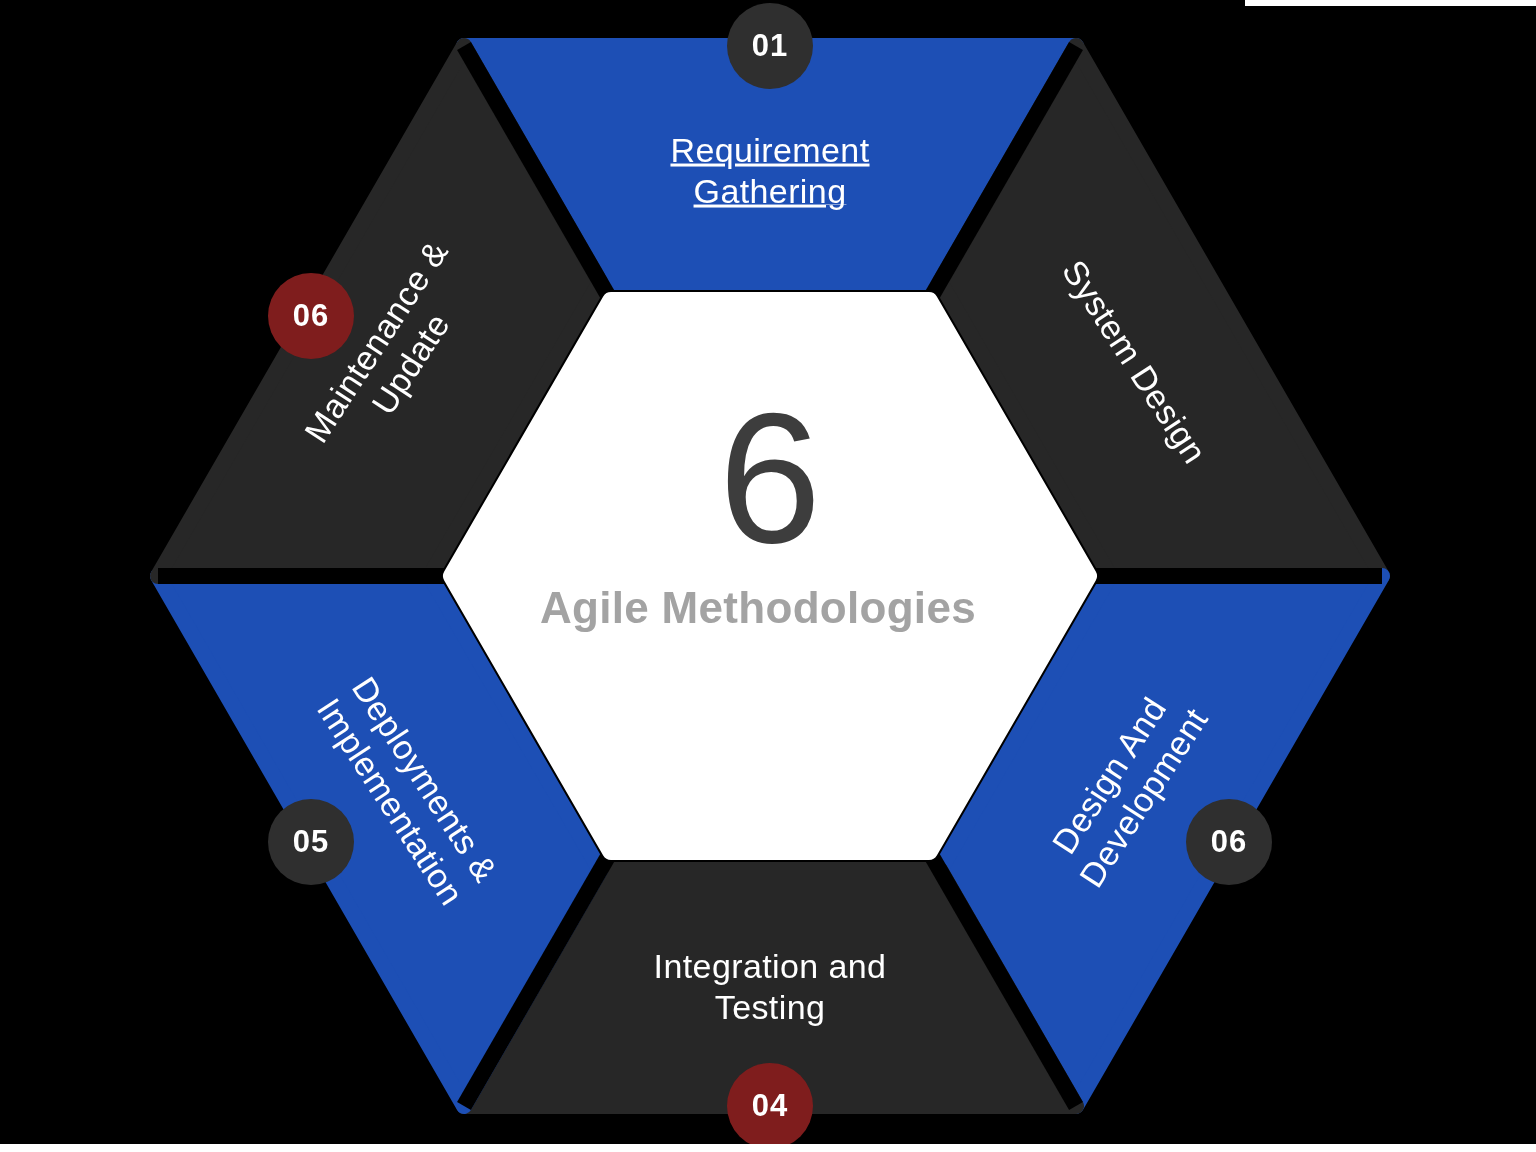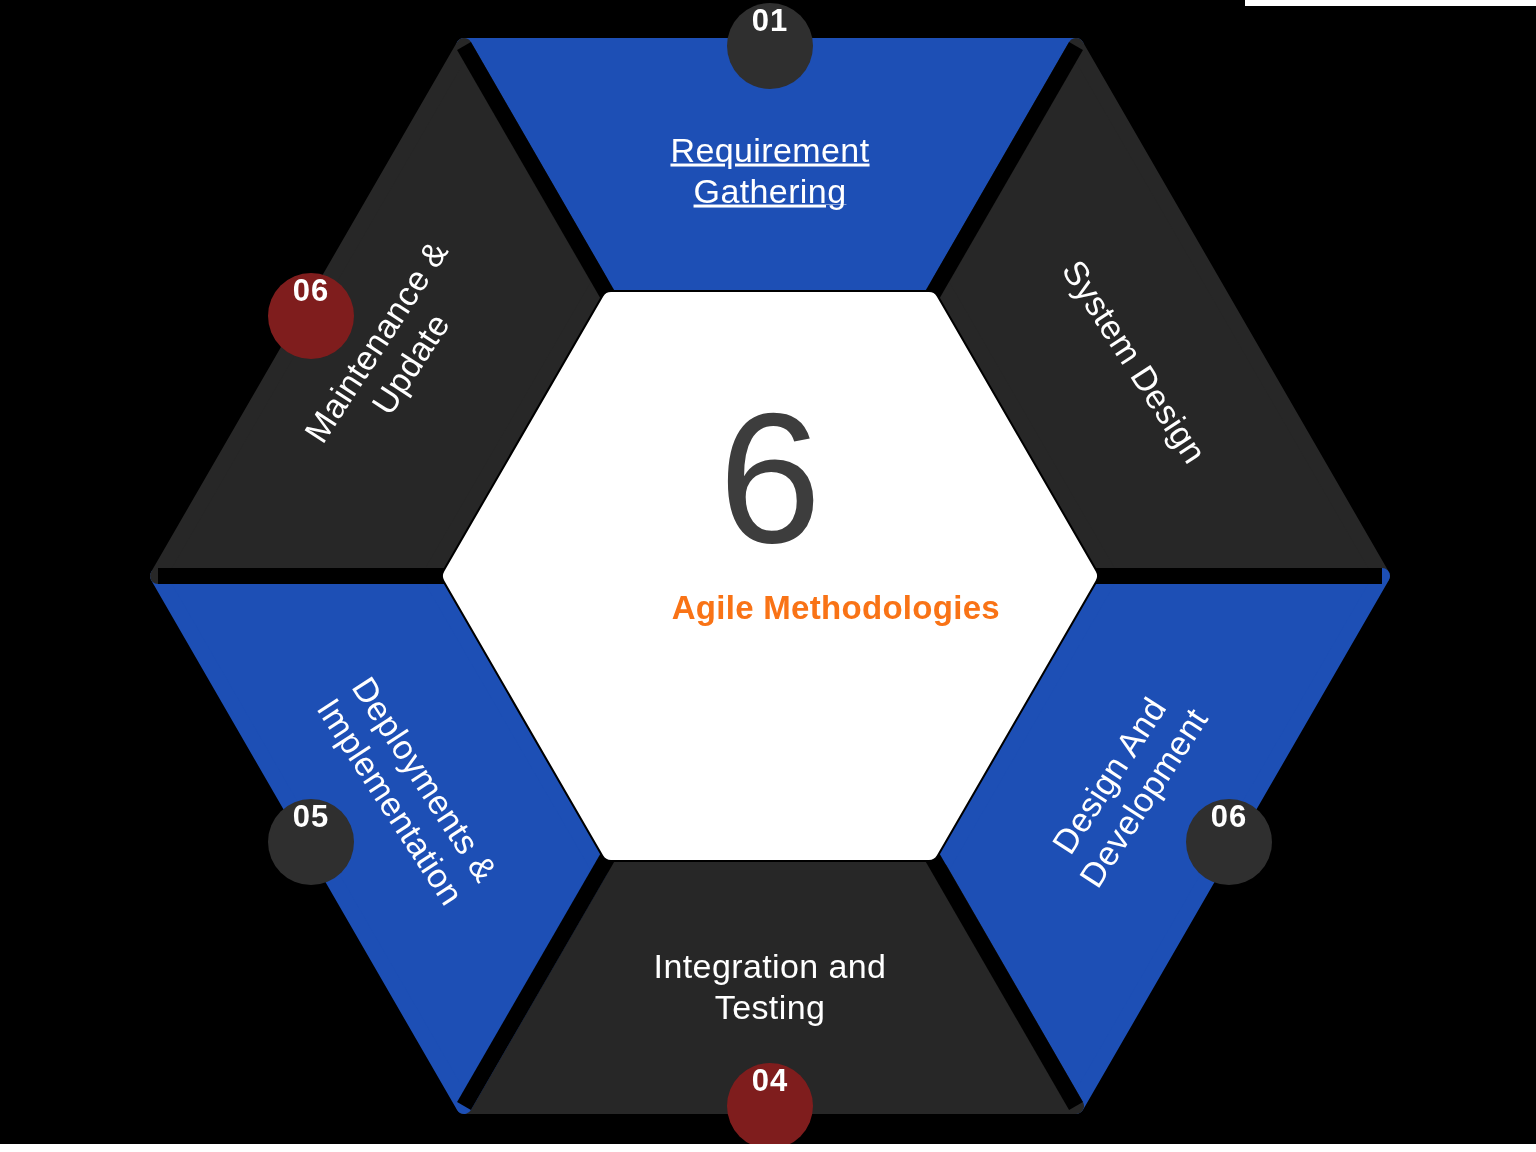--- a/index.html
+++ b/index.html
@@ -29,21 +29,21 @@
     text-align: center;
     letter-spacing: 0.4px;
   }
   .badge {
     position: absolute;
     width: 86px;
     height: 86px;
     border-radius: 50%;
     transform: translate(-50%, -50%);
     display: flex;
-    align-items: flex-start;
+    align-items: center;
     justify-content: center;
     color: #ffffff;
     font-size: 31px;
     font-weight: 700;
     letter-spacing: 1px;
   }
   .badge--dark { background: #2f2f2f; }
   .badge--blue { background: #7f1d1d; }
   .center-number {
     position: absolute;
@@ -54,24 +54,24 @@
     font-weight: 400;
     color: #3d3d3d;
     line-height: 1;
   }
   .center-title {
     position: absolute;
     left: 770px;
     top: 608px;
     transform: translate(-50%, -50%);
     width: 460px;
-    text-align: right;
-    font-size: 33px;
+    text-align: left;
+    font-size: 44px;
     font-weight: 700;
-    color: #f97316;
+    color: #a3a3a3;
     line-height: 1.15;
     letter-spacing: 0.3px;
   }
   .edge-strip {
     position: absolute;
     background: #ffffff;
   }
   .edge-strip--bottom {
     left: 0;
     bottom: 0;

